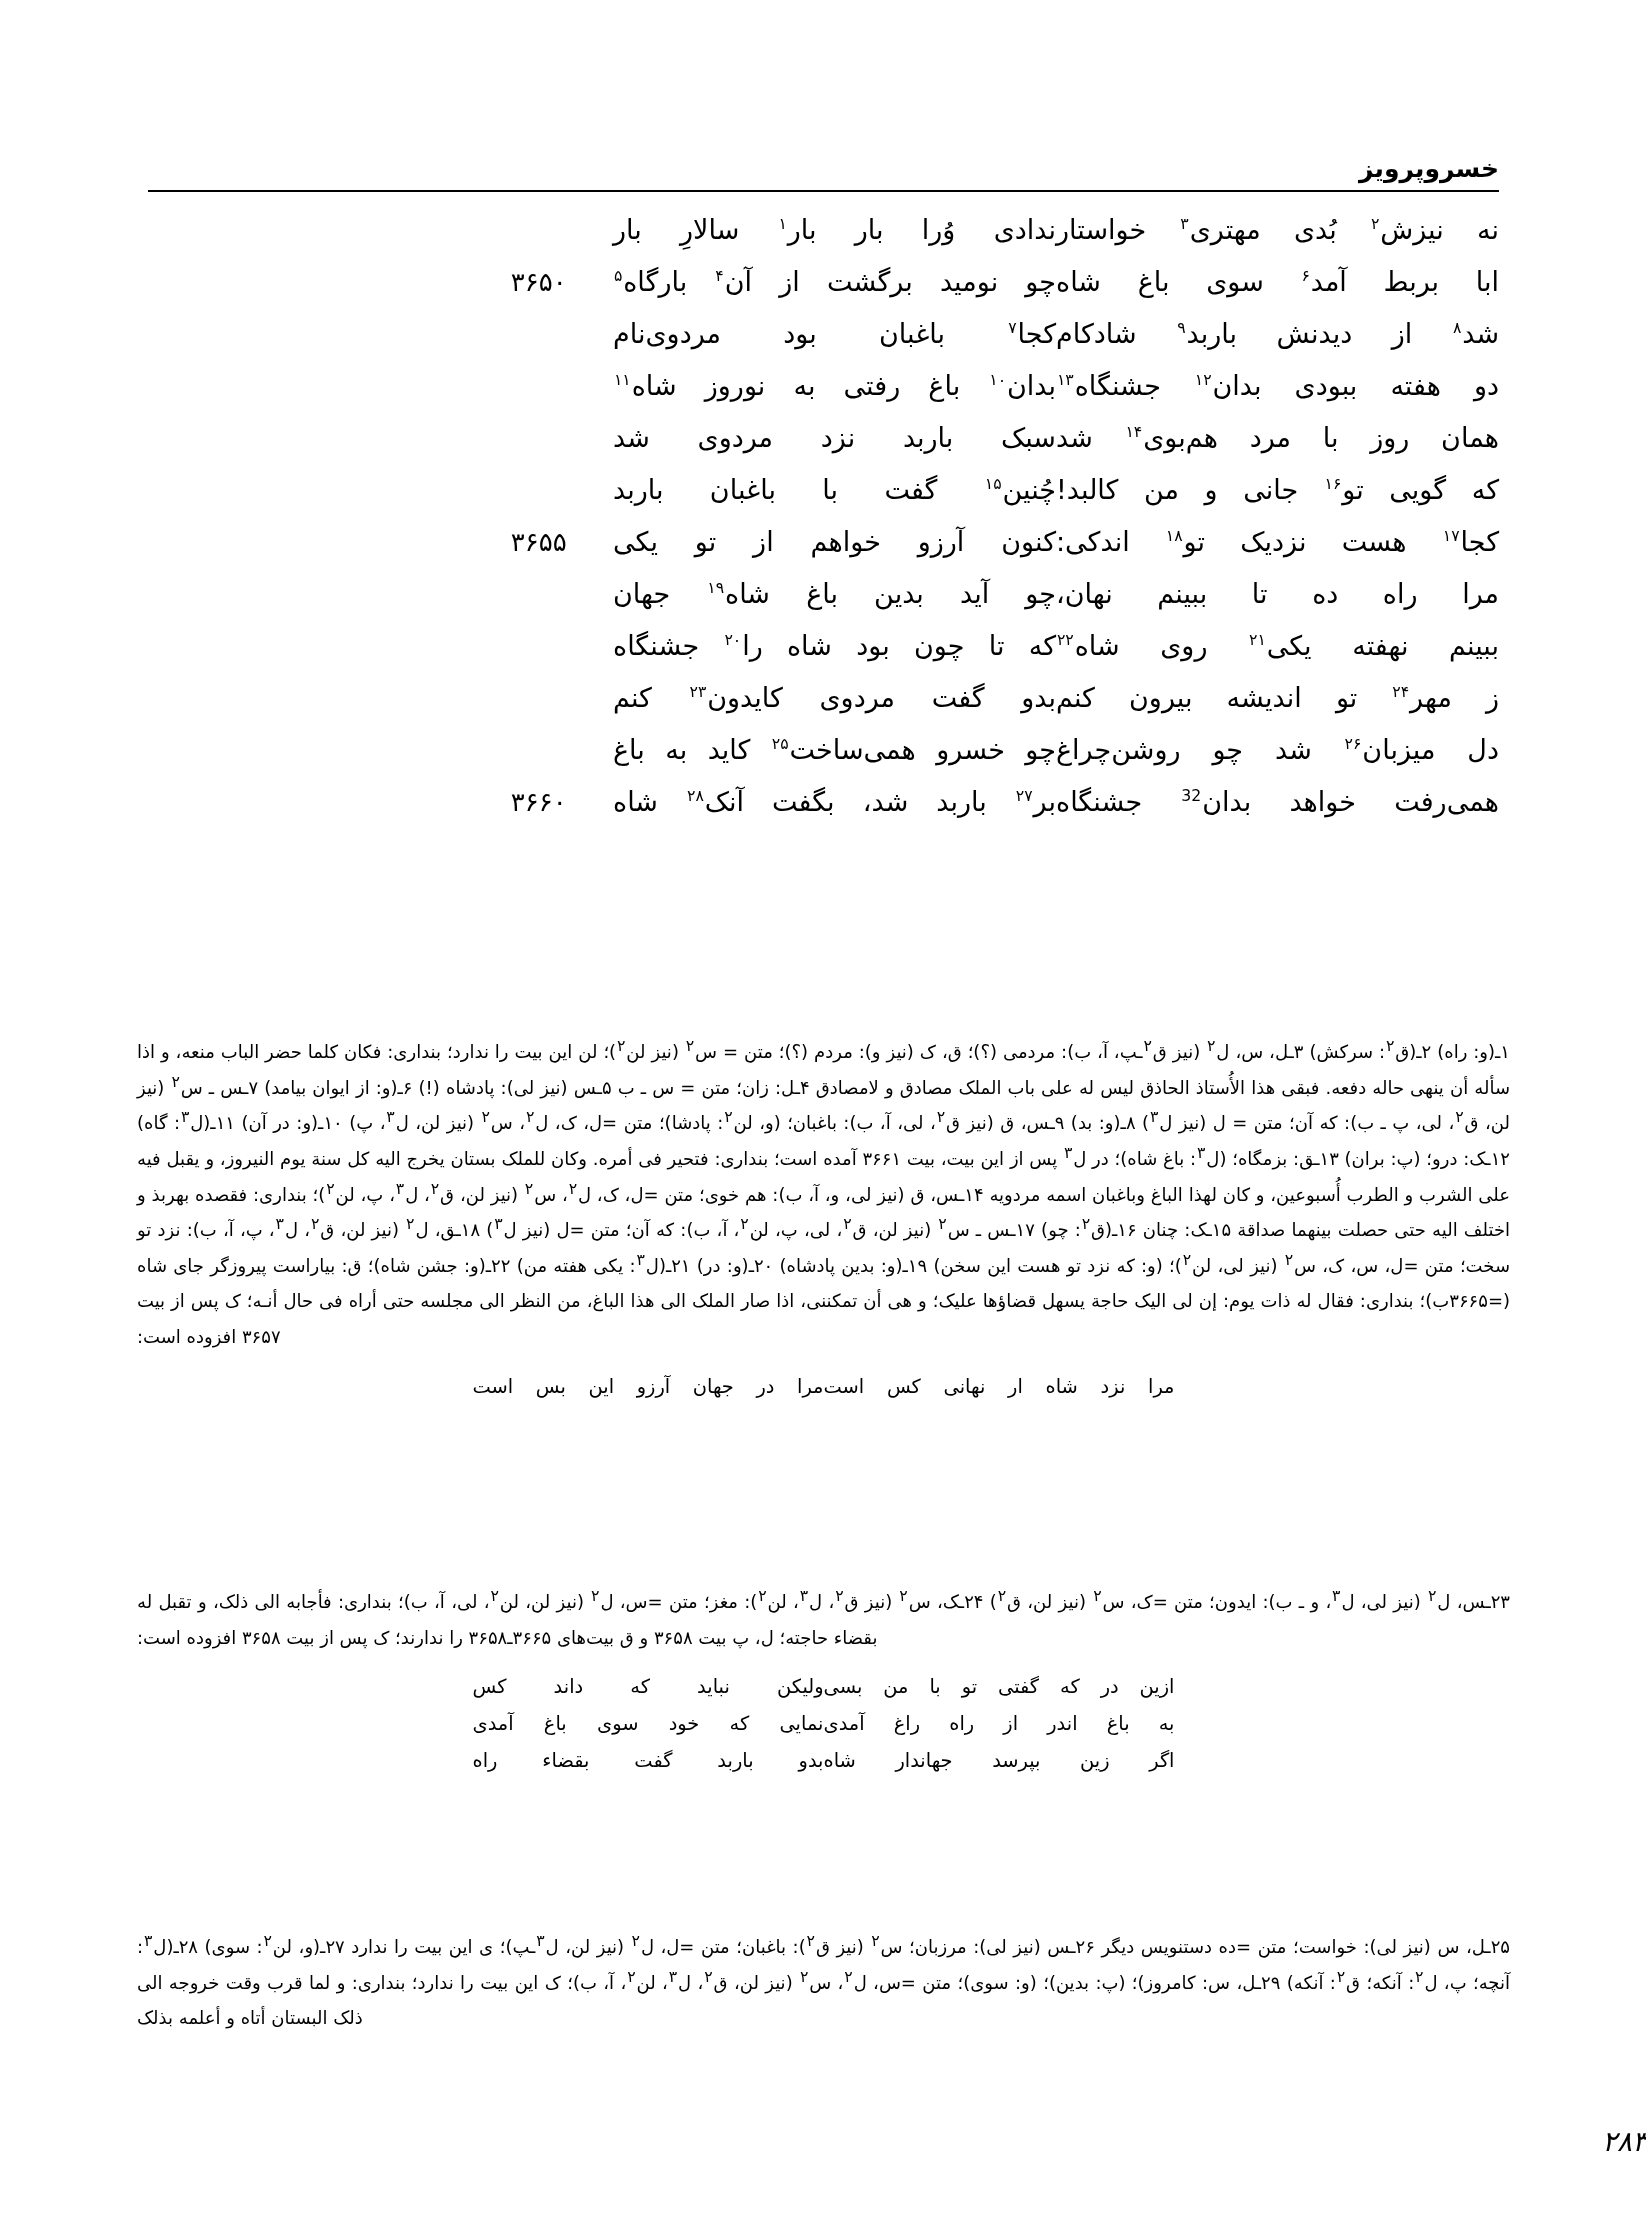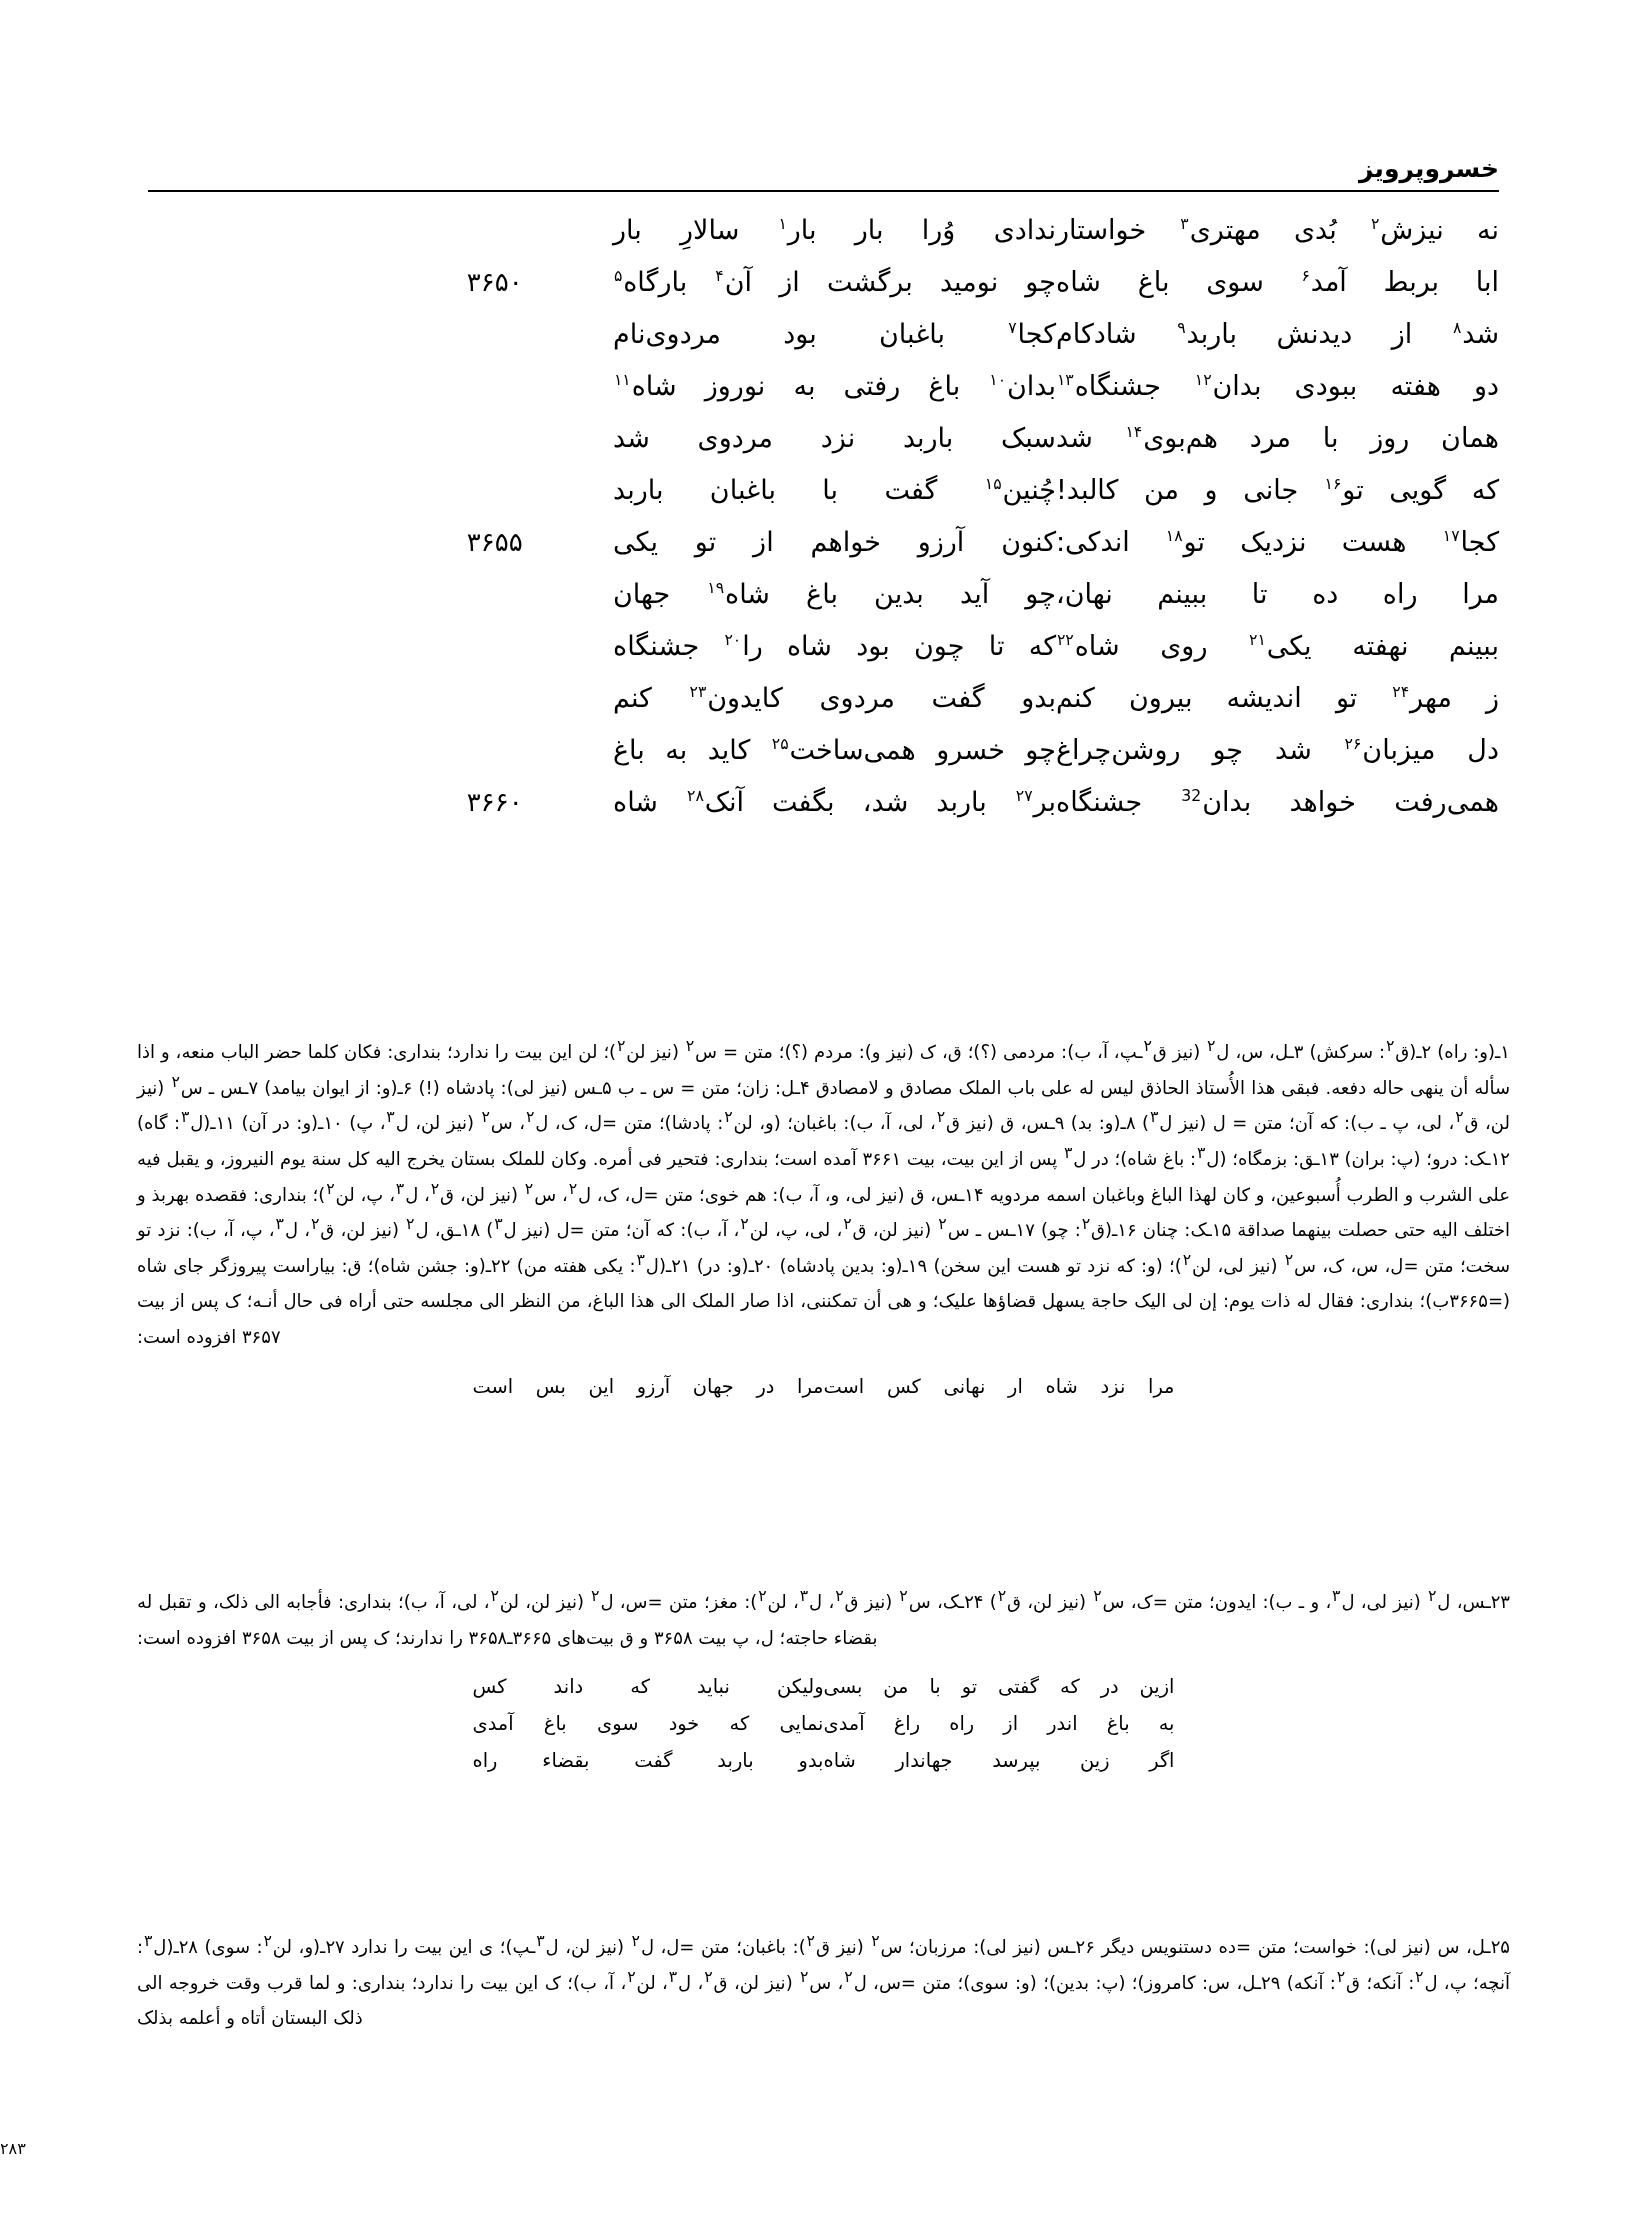--- a/index.html
+++ b/index.html
@@ -68,21 +68,21 @@
     white-space: nowrap;
   }
   .hemi {
     flex: 0 0 443px;
     width: 443px;
     text-align: justify;
     text-align-last: justify;
     white-space: nowrap;
     overflow: visible;
   }
-  .hemi-right { margin-left: 72px; font-family: Liberation Serif, serif; }
+  .hemi-right { margin-left: 28px; }
   .hemi-left  { }
   sup.note {
     font-size: 15.7px;
     vertical-align: super;
     line-height: 0;
     padding: 0 0.9px;
   }
 
   
   .apparatus {
@@ -127,23 +127,24 @@
     white-space: nowrap;
   }
   .ins-hemi.r { }
 
   
   .folio {
     position: absolute;
     bottom: 68px;
     left: 0;
     right: 0;
-    text-align: left;
-    font-size: 16px;
+    text-align: right;
+    font-size: 28px;
     letter-spacing: 0.9px;
+    font-style: italic;
   }
 </style>
 </head>
 <body>
 
 <div class="page">
 
   <div class="runninghead-wrap">
     <div class="runninghead">خسروپرویز</div>
     <div class="head-rule"></div>

